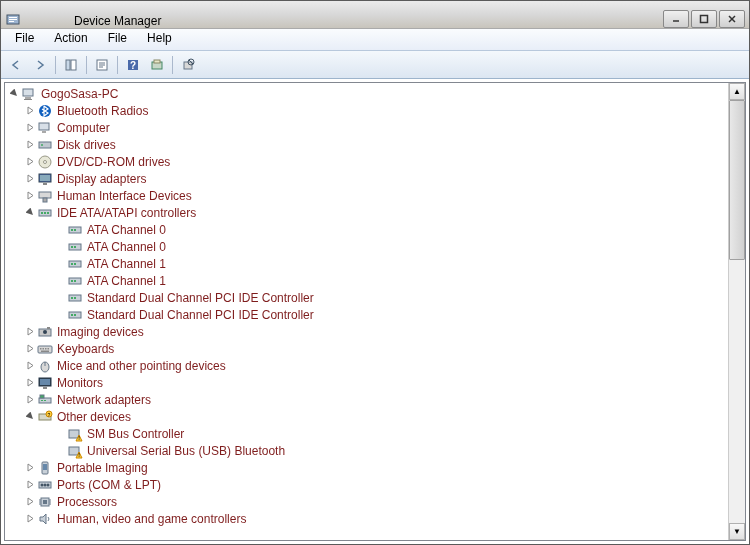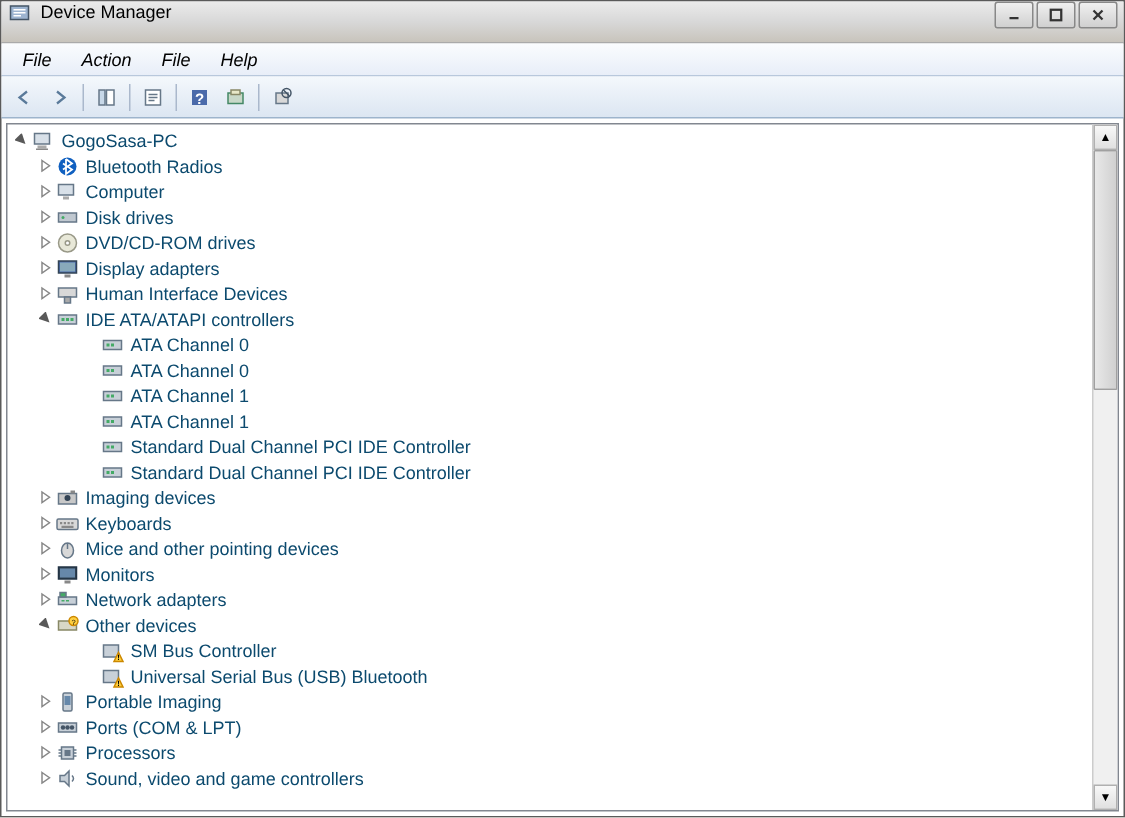--- a/index.html
+++ b/index.html
@@ -1,34 +1,34 @@
 <!DOCTYPE html>
 <html><head>
 <meta charset="utf-8">
 <style>
 * { margin: 0; padding: 0; box-sizing: border-box; }
 body { font-family: "Segoe UI", Tahoma, sans-serif; font-size: 12px; background: #d4c8b8; width: 750px; height: 545px; overflow: hidden; }
 .window { width: 750px; height: 545px; background: #fff; border: 1px solid #5a5a5a; display: flex; flex-direction: column; }
-.titlebar { height: 28px; background: linear-gradient(to bottom, #ebebeb 0%, #d8d8d8 50%, #c8c4bc 100%); display: flex; align-items: flex-start; padding: 0 4px; border-bottom: 1px solid #aaa; }
+.titlebar { height: 28px; background: linear-gradient(to bottom, #ebebeb 0%, #d8d8d8 50%, #c8c4bc 100%); display: flex; align-items: flex-end; padding: 0 4px; border-bottom: 1px solid #aaa; gap: 47px; }
 .titlebar-icon { width: 16px; height: 16px; margin-right: 6px; display: flex; align-items: center; justify-content: center; }
 .titlebar-text { flex: 1; font-size: 12px; color: #000; }
 .window-controls { display: flex; gap: 2px; }
 .win-btn { width: 26px; height: 18px; background: linear-gradient(to bottom, #f0f0f0, #d0d0d0); border: 1px solid #888; border-radius: 2px; display: flex; align-items: center; justify-content: center; font-size: 10px; cursor: pointer; }
-.menubar { height: 22px; background: linear-gradient(to bottom, #fafcfe, #e8eef8); border-bottom: 1px solid #b8c8dc; display: flex; align-items: center; padding: 0 4px; font-style: italic; }
+.menubar { height: 22px; background: linear-gradient(to bottom, #fafcfe, #e8eef8); border-bottom: 1px solid #b8c8dc; display: flex; align-items: flex-start; padding: 0 4px; }
 .menu-item { padding: 2px 10px; cursor: pointer; font-size: 12px; }
 .toolbar { height: 28px; background: linear-gradient(to bottom, #f4f8fc, #dce6f2); border-bottom: 1px solid #9db4cc; display: flex; align-items: center; padding: 0 4px; gap: 2px; }
 .tb-btn { width: 22px; height: 22px; display: flex; align-items: center; justify-content: center; cursor: pointer; border: 1px solid transparent; border-radius: 2px; }
 .tb-sep { width: 1px; height: 18px; background: #aab8cc; margin: 0 2px; }
 .content { flex: 1; display: flex; background: #fff; border: 1px solid #828790; margin: 3px; overflow: hidden; position: relative; }
 .tree { flex: 1; overflow-y: auto; padding: 2px 0; }
 .tree-node { display: flex; align-items: center; height: 17px; padding-left: 4px; cursor: pointer; white-space: nowrap; }
 .expander { width: 10px; height: 10px; display: flex; align-items: center; justify-content: center; margin-right: 2px; cursor: pointer; flex-shrink: 0; }
 .expander svg { width: 9px; height: 9px; }
 .node-icon { width: 16px; height: 16px; margin-right: 4px; display: flex; align-items: center; justify-content: center; flex-shrink: 0; }
-.node-label { font-size: 12px; color: #0c4a6e; }
+.node-label { font-size: 12px; color: #7f1d1d; }
 .indent-0 { padding-left: 4px; }
 .indent-1 { padding-left: 20px; }
 .indent-2 { padding-left: 50px; }
 .vscroll { width: 17px; background: #f0f0f0; border-left: 1px solid #ccc; display: flex; flex-direction: column; }
 .scroll-btn { height: 17px; background: linear-gradient(to bottom, #f8f8f8, #e0e0e0); border: 1px solid #b0b0b0; display: flex; align-items: center; justify-content: center; cursor: pointer; font-size: 8px; }
 .scroll-track { flex: 1; position: relative; }
 .scroll-thumb { position: absolute; top: 0; width: 100%; height: 160px; background: linear-gradient(to right, #e8e8e8, #d0d0d0); border: 1px solid #a0a0a0; border-radius: 1px; cursor: pointer; }
 </style>
 </head>
 <body>
@@ -475,21 +475,21 @@
             <svg viewBox="0 0 9 9">
               <path d="M2 1 L7 4.5 L2 8 Z" fill="none" stroke="#888" stroke-width="1"></path>
             </svg>
           </span>
           <span class="node-icon">
             <svg viewBox="0 0 16 16">
               <path d="M3 6 L6 6 L9 3 L9 13 L6 10 L3 10 Z" fill="#c8d0d8" stroke="#678"></path>
               <path d="M11 6 Q13 8 11 10" fill="none" stroke="#678"></path>
             </svg>
           </span>
-          <span class="node-label">Sound, video and game controllers</span>
+          <span class="node-label">Human, video and game controllers</span>
         </div>
       </div>
     <div class="vscroll">
       <div class="scroll-btn">▲</div>
       <div class="scroll-track">
         <div class="scroll-thumb"></div>
       </div>
       <div class="scroll-btn">▼</div>
     </div>
   </div>

